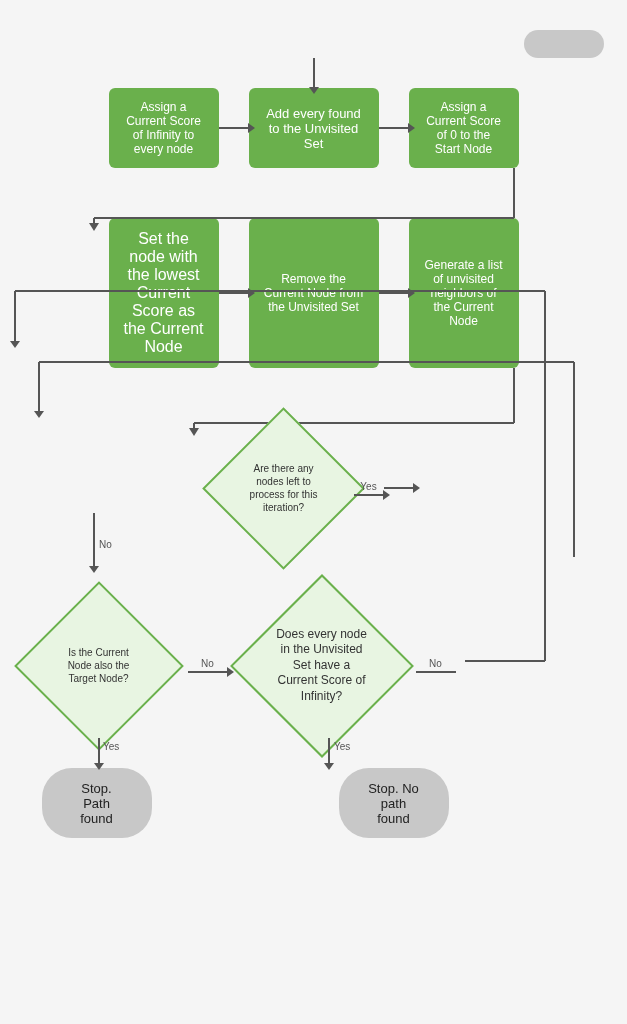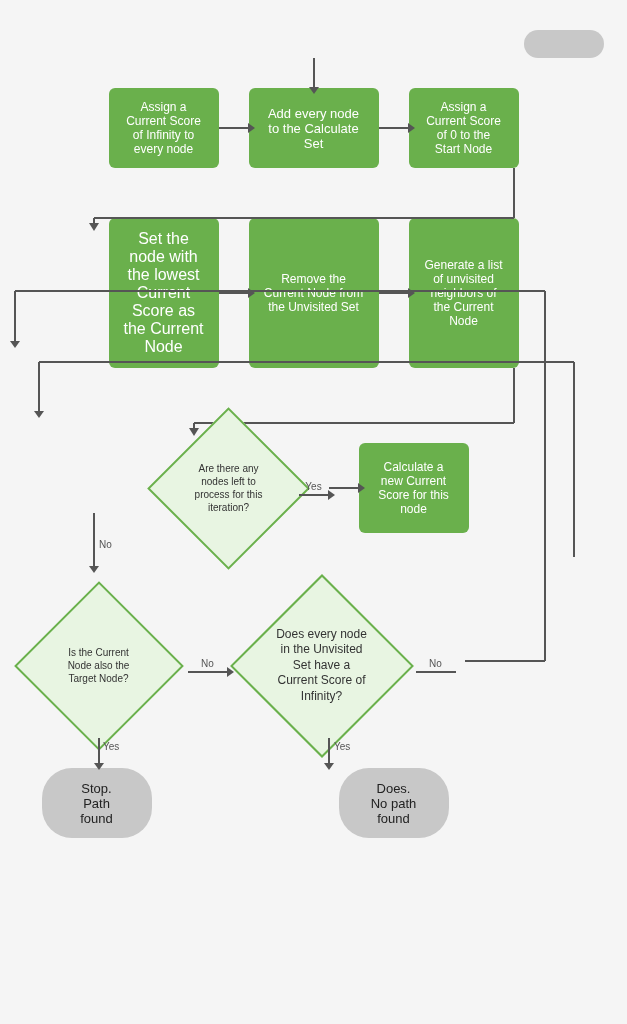--- a/index.html
+++ b/index.html
@@ -109,21 +109,21 @@
 
   <div class="arrow-down" style="height:30px;"></div>
 
   <div class="row" style="align-items:stretch; gap:0; width:100%;">
     <div class="green-rect" style="width:110px; min-height:80px; display:flex; align-items:center; justify-content:center; font-size:12px;">Assign a Current Score of Infinity to every node</div>
     <div style="display:flex; align-items:center;">
       <div style="width:30px; height:2px; background:#555; position:relative;">
         <div style="position:absolute; right:-6px; top:-4px; border-top:5px solid transparent; border-bottom:5px solid transparent; border-left:7px solid #555;"></div>
       </div>
     </div>
-    <div class="green-rect" style="width:130px; min-height:80px; display:flex; align-items:center; justify-content:center; font-size:13px;">Add every node to the Calculate Set</div>
+    <div class="green-rect" style="width:130px; min-height:80px; display:flex; align-items:center; justify-content:center; font-size:13px;">Add every found to the Unvisited Set</div>
     <div style="display:flex; align-items:center;">
       <div style="width:30px; height:2px; background:#555; position:relative;">
         <div style="position:absolute; right:-6px; top:-4px; border-top:5px solid transparent; border-bottom:5px solid transparent; border-left:7px solid #555;"></div>
       </div>
     </div>
     <div class="green-rect" style="width:110px; min-height:80px; display:flex; align-items:center; justify-content:center; font-size:12px;">Assign a Current Score of 0 to the Start Node</div>
   </div>
 
   <div style="height:50px; width:100%; position:relative;">
     <svg width="100%" height="50" style="overflow:visible;">
@@ -174,21 +174,20 @@
       </div>
     </div>
 
 
     <div style="display:flex; align-items:center; width:30px;">
       <div style="width:30px; height:2px; background:#555; position:relative;">
         <div style="position:absolute; right:-6px; top:-4px; border-top:5px solid transparent; border-bottom:5px solid transparent; border-left:7px solid #555;"></div>
       </div>
     </div>
 
-    <div class="green-rect" style="width:110px; min-height:90px; display:flex; align-items:center; justify-content:center; font-size:12px;">Calculate a new Current Score for this node</div>
   </div>
 
   <div style="height:10px; width:100%; position:relative;">
     <svg width="560" height="10" style="overflow:visible;">
 
       <line x1="550" y1="0" x2="550" y2="-195" stroke="#555" stroke-width="2"></line>
       <line x1="15" y1="-195" x2="550" y2="-195" stroke="#555" stroke-width="2"></line>
       <line x1="15" y1="-195" x2="15" y2="-143" stroke="#555" stroke-width="2"></line>
       <polygon points="10,-146 20,-146 15,-139" fill="#555"></polygon>
     </svg>
@@ -249,18 +248,18 @@
       <polygon points="300,25 310,25 305,32" fill="#555"></polygon>
     </svg>
   </div>
 
   <div class="row" style="align-items:center; justify-content:flex-start; gap:16px; width:100%;">
 
     <div class="rounded-rect" style="width:110px; min-height:70px; display:flex; align-items:center; justify-content:center; font-size:13px; margin-left:18px;">Stop. Path found</div>
 
     <div style="width:155px;"></div>
 
-    <div class="rounded-rect" style="width:110px; min-height:70px; display:flex; align-items:center; justify-content:center; font-size:13px;">Does. No path found</div>
+    <div class="rounded-rect" style="width:110px; min-height:70px; display:flex; align-items:center; justify-content:center; font-size:13px;">Stop. No path found</div>
   </div>
 
   <div style="height:20px;"></div>
 
 </div>
 
 </body></html>

